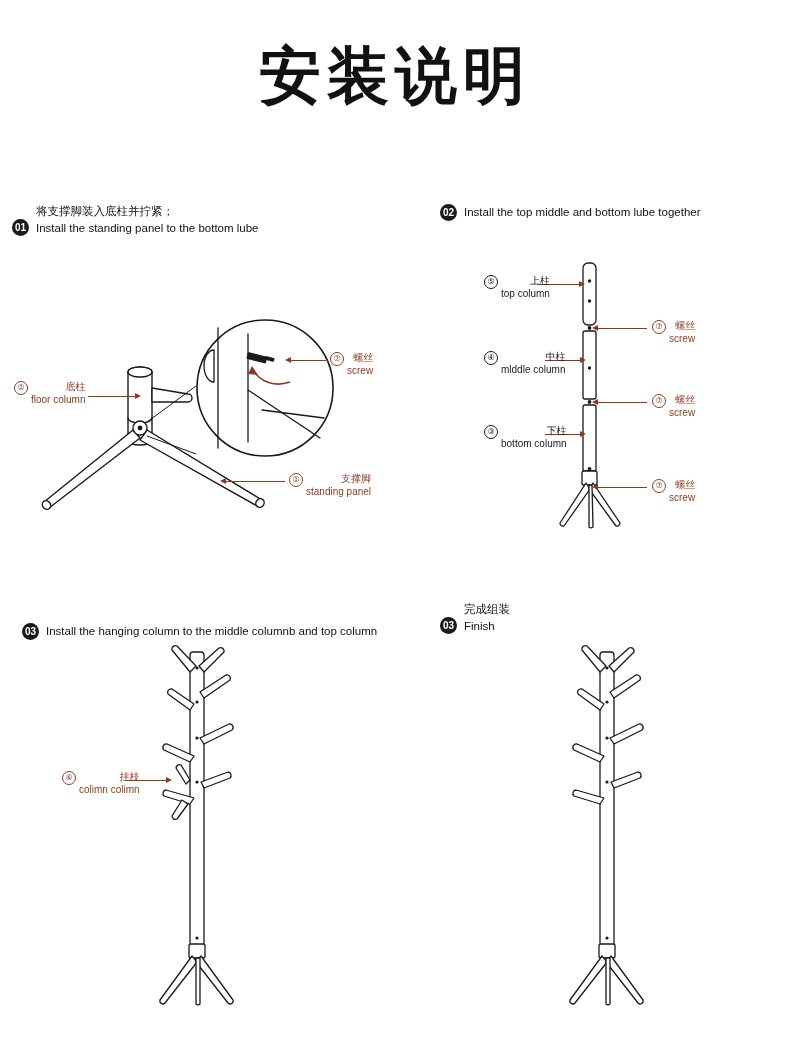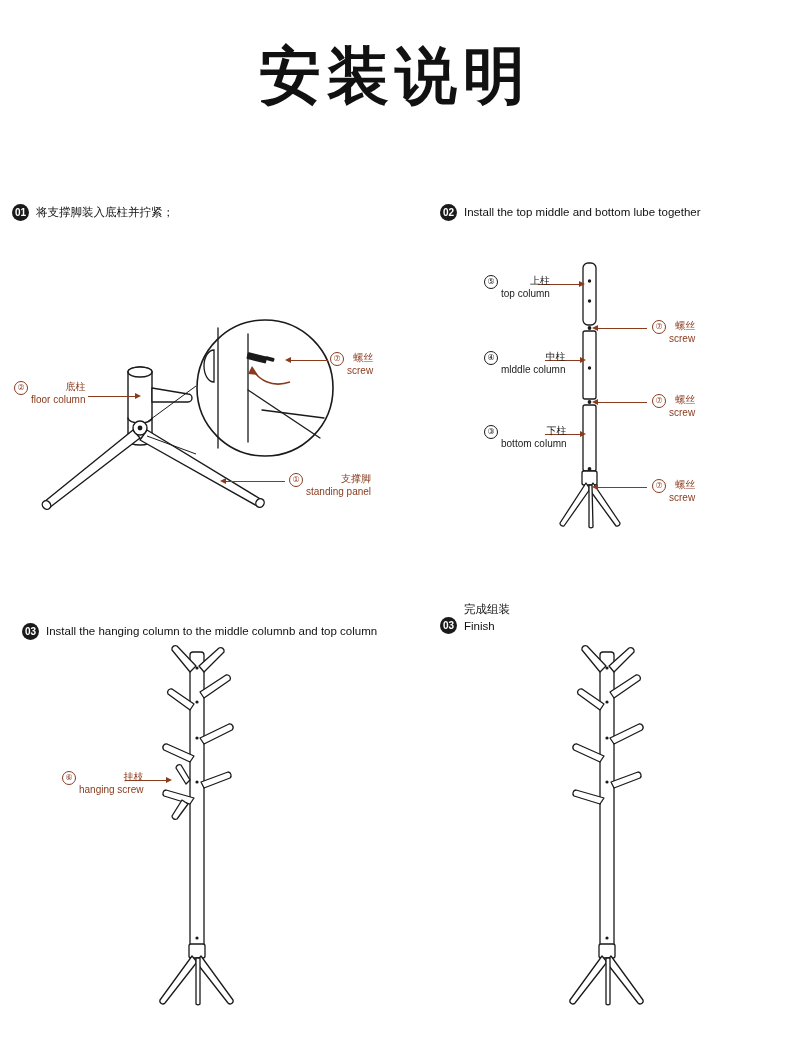--- a/index.html
+++ b/index.html
@@ -119,20 +119,21 @@
 </head>
 <body>
 
 <div class="page-title">安装说明</div>
 
 <div class="step" style="left:12px; top:203px; width:400px;">
   <div class="step-head">
     <div class="step-num">01</div>
     <div class="step-texts">
       <div class="step-cn">将支撑脚装入底柱并拧紧；</div>
+      <div class="step-en">Install the standing panel to the bottom lube</div>
     </div>
   </div>
 </div>
 
 <div class="step" style="left:440px; top:203px; width:340px;">
   <div class="step-head">
     <div class="step-num">02</div>
     <div class="step-texts">
       <div class="step-en">Install the top middle and bottom lube together</div>
     </div>
@@ -384,21 +385,21 @@
 </div>
 
 <div class="leader" style="left:125px; top:780px; width:42px;">
   <span class="head right"></span>
 </div>
 <div class="callout brown" style="left:62px; top:771px;">
   <div class="row">
     <span class="circ-num brown">⑥</span>
     <span class="txtwrap">
       <span class="cn">挂枝</span>
-      <span class="en">hanging screw</span>
+      <span class="en">colimn colimn</span>
     </span>
   </div>
 </div>
 
 <div class="fig" style="left:530px; top:638px; width:220px; height:380px;">
   <svg width="220" height="380" viewBox="0 0 220 380">
     <g fill="#ffffff" stroke="#1a1a1a" stroke-width="1.3" stroke-linejoin="round" stroke-linecap="round">
       <rect x="70" y="14" width="14" height="296" rx="3"></rect>
       <path d="M70 34 L52 12 a3.5 3.5 0 0 1 5 -4 L76 28 Z"></path>
       <path d="M84 34 L104 14 a3.5 3.5 0 0 0 -5 -4 L79 28 Z"></path>

